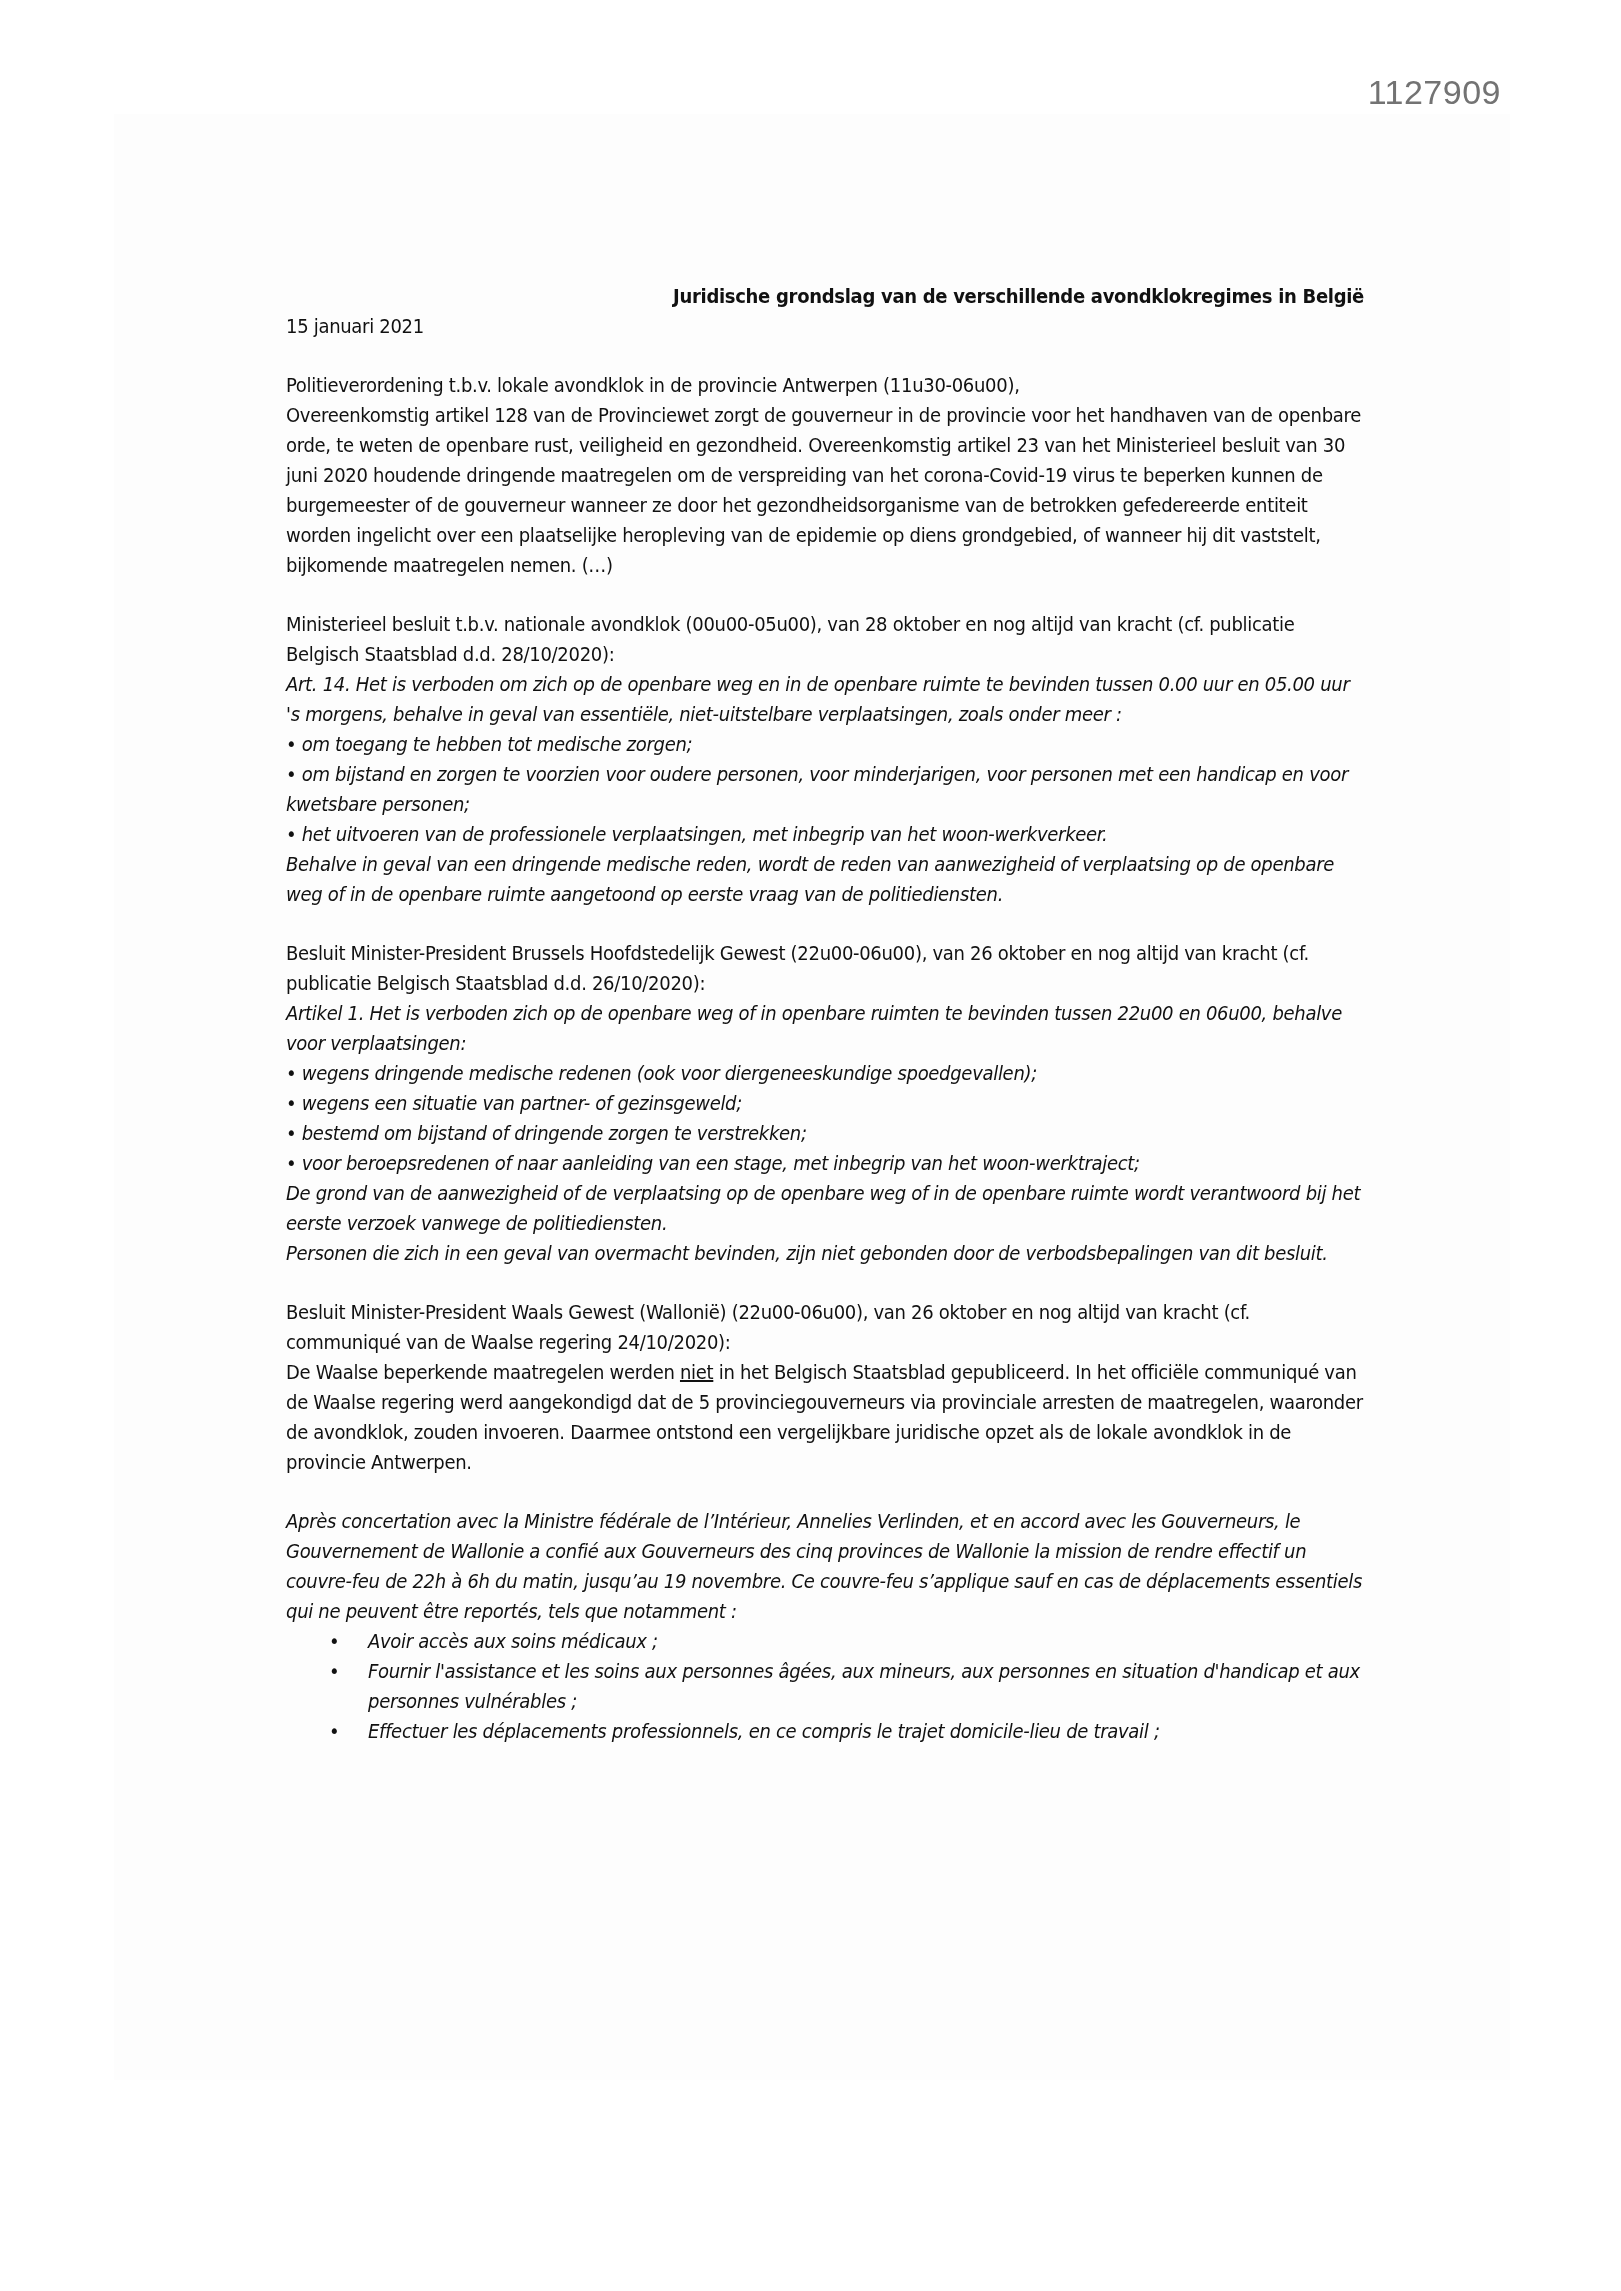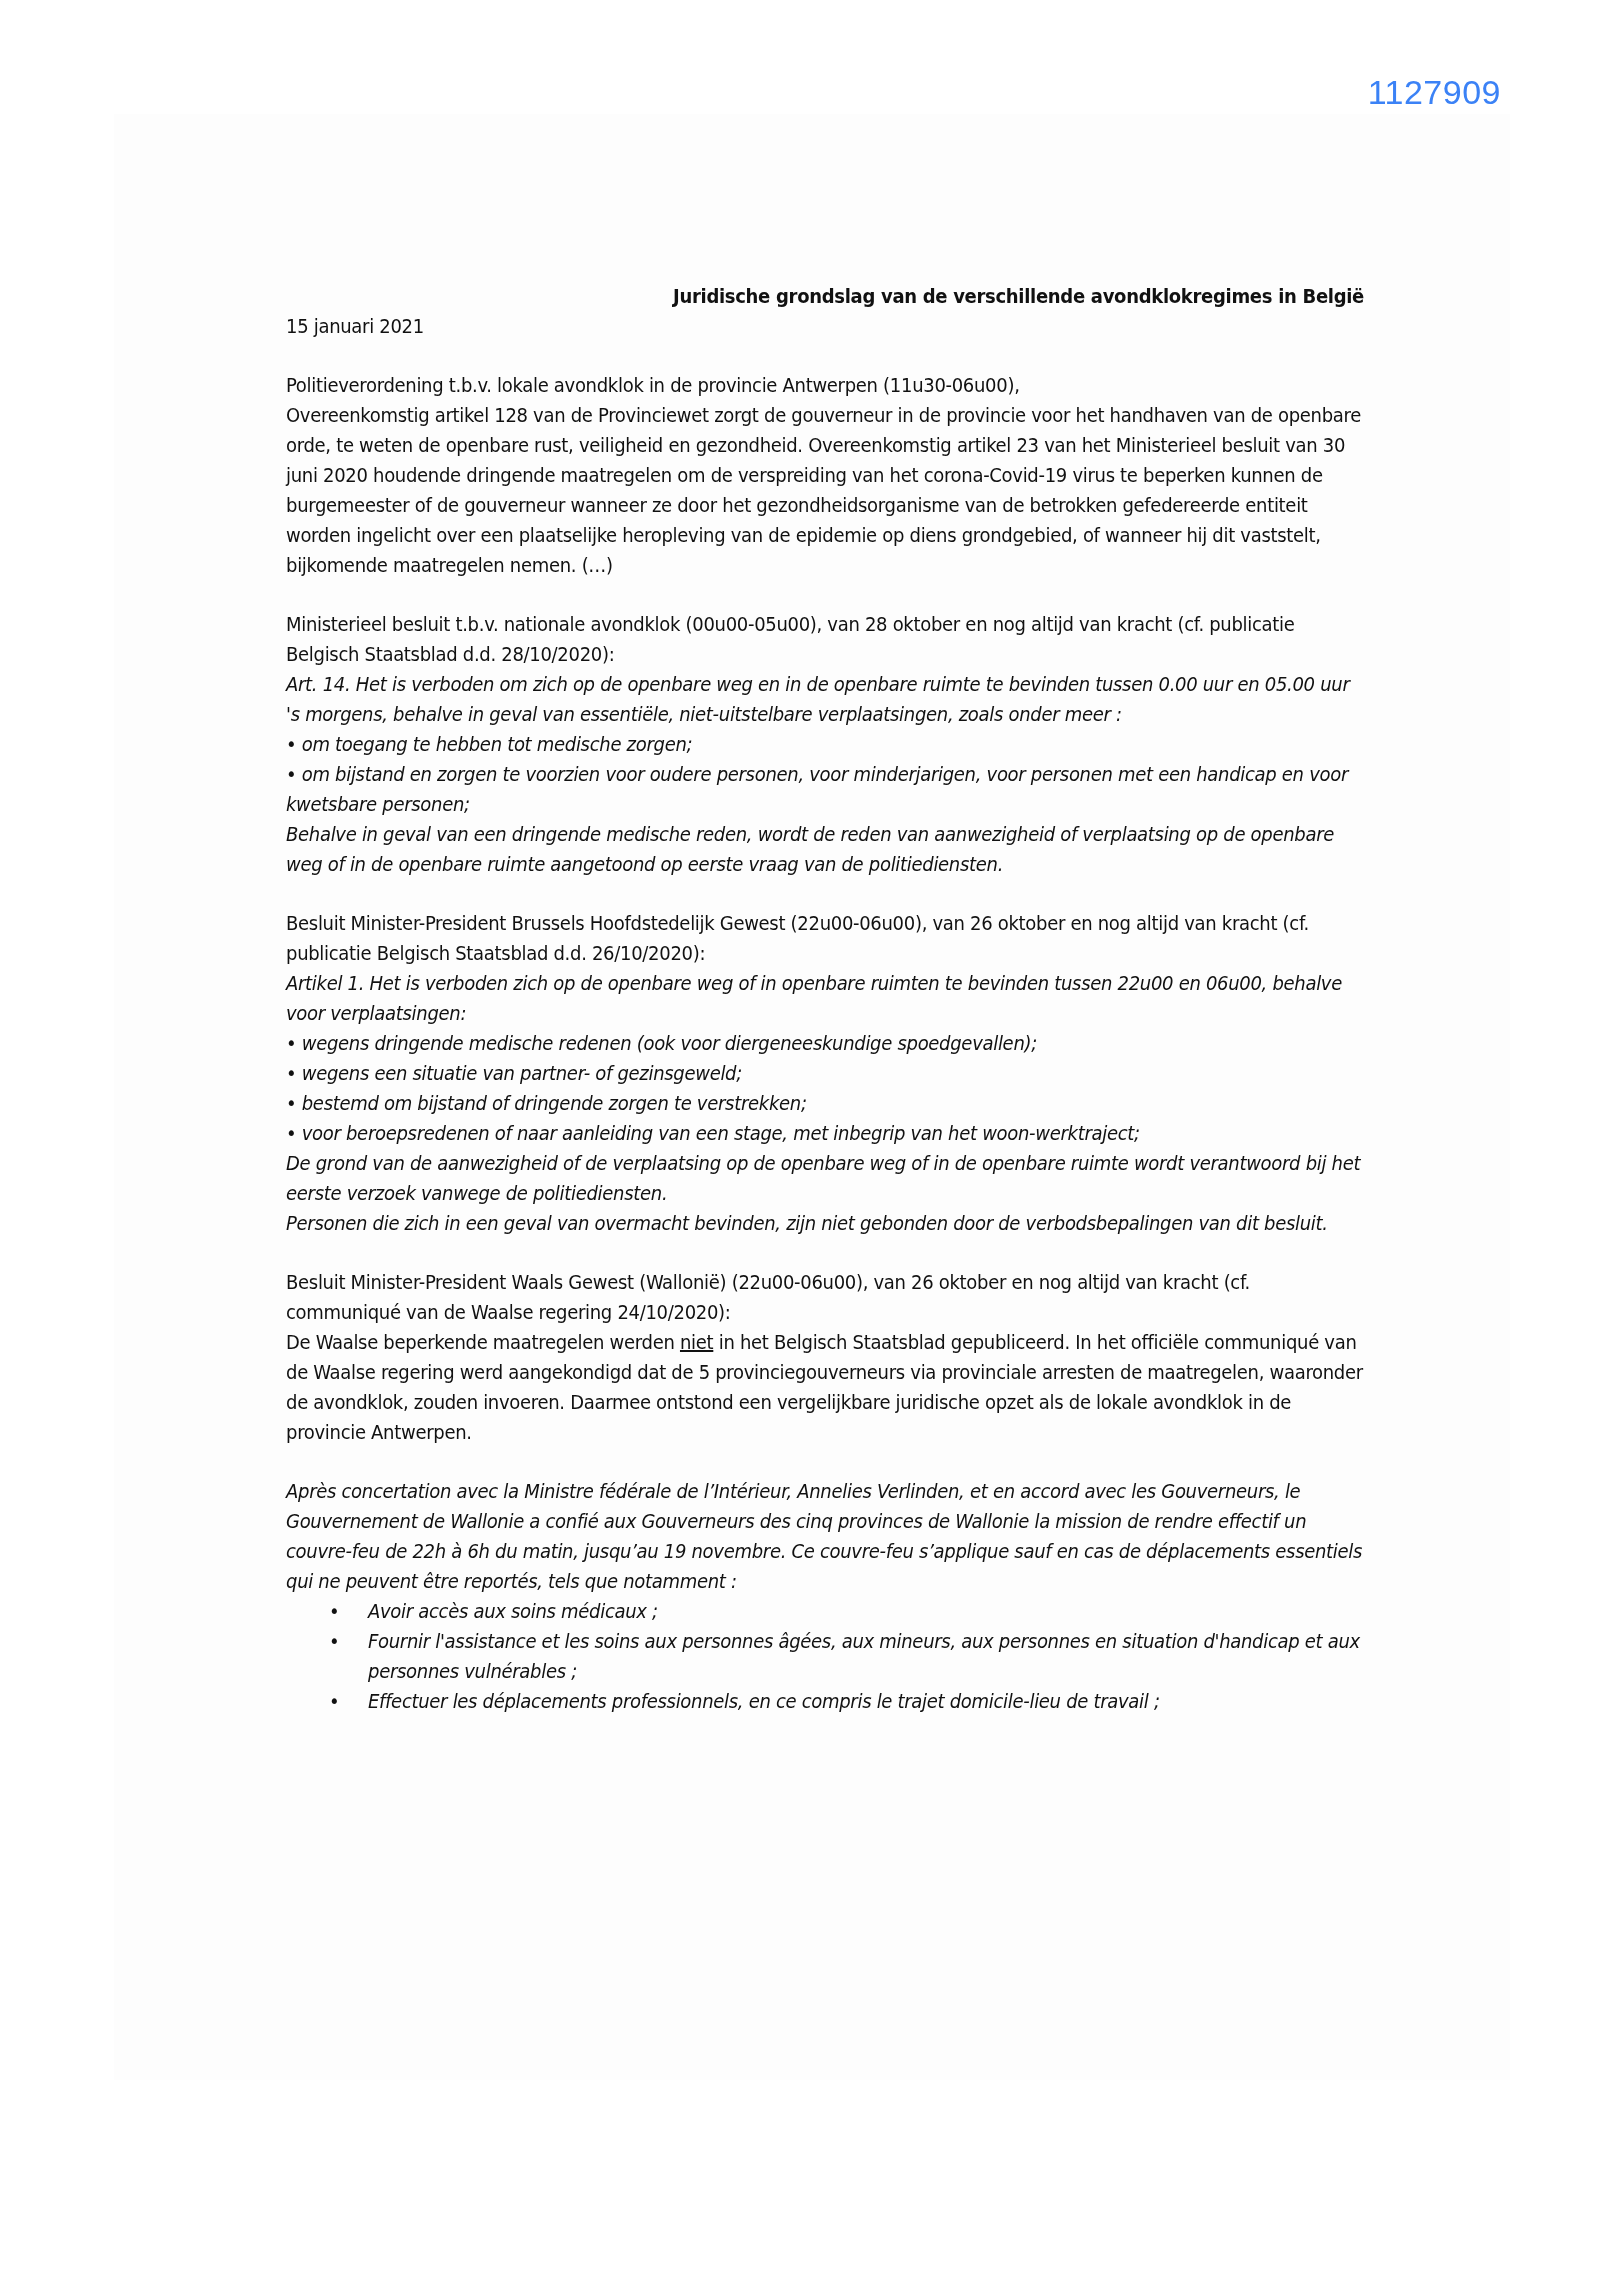--- a/index.html
+++ b/index.html
@@ -22,21 +22,21 @@
     width: 1396px;
     height: 1966px;
     background: #fdfdfd;
   }
   .doc-id {
     position: absolute;
     top: 73px;
     right: 120px;
     font-family: "Liberation Sans", sans-serif;
     font-size: 34px;
-    color: #3b82f6;
+    color: #737373;
     letter-spacing: 0.5px;
   }
   .page {
     position: absolute;
     left: 286px;
     top: 281px;
     width: 1078px;
     font-size: 20px;
     line-height: 30px;
     letter-spacing: -0.3px;
@@ -85,20 +85,21 @@
     <p>Overeenkomstig artikel 128 van de Provinciewet zorgt de gouverneur in de provincie voor het handhaven van de openbare orde, te weten de openbare rust, veiligheid en gezondheid. Overeenkomstig artikel 23 van het Ministerieel besluit van 30 juni 2020 houdende dringende maatregelen om de verspreiding van het corona-Covid-19 virus te beperken kunnen de burgemeester of de gouverneur wanneer ze door het gezondheidsorganisme van de betrokken gefedereerde entiteit worden ingelicht over een plaatselijke heropleving van de epidemie op diens grondgebied, of wanneer hij dit vaststelt, bijkomende maatregelen nemen. (…)</p>
   </div>
 
   <div class="gap"></div>
 
   <div>
     <p><span class="b">Ministerieel besluit t.b.v. nationale avondklok (00u00-05u00)</span><span>, van 28 oktober en nog altijd van kracht (cf. publicatie Belgisch Staatsblad d.d. 28/10/2020):</span></p>
     <p class="i">Art. 14. Het is verboden om zich op de openbare weg en in de openbare ruimte te bevinden tussen 0.00 uur en 05.00 uur 's morgens, behalve in geval van essentiële, niet-uitstelbare verplaatsingen, zoals onder meer :</p>
     <p class="i">• om toegang te hebben tot medische zorgen;</p>
     <p class="i">• om bijstand en zorgen te voorzien voor oudere personen, voor minderjarigen, voor personen met een handicap en voor kwetsbare personen;</p>
+    <p class="i">• het uitvoeren van de professionele verplaatsingen, met inbegrip van het woon-werkverkeer.</p>
     <p class="i">Behalve in geval van een dringende medische reden, wordt de reden van aanwezigheid of verplaatsing op de openbare weg of in de openbare ruimte aangetoond op eerste vraag van de politiediensten.</p>
   </div>
 
   <div class="gap"></div>
 
   <div>
     <p><span class="b">Besluit Minister-President Brussels Hoofdstedelijk Gewest</span><span> (22u00-06u00), van 26 oktober en nog altijd van kracht (cf. publicatie Belgisch Staatsblad d.d. 26/10/2020):</span></p>
     <p class="i">Artikel 1. Het is verboden zich op de openbare weg of in openbare ruimten te bevinden tussen 22u00 en 06u00, behalve voor verplaatsingen:</p>
     <p class="i">• wegens dringende medische redenen (ook voor diergeneeskundige spoedgevallen);</p>
     <p class="i">• wegens een situatie van partner- of gezinsgeweld;</p>

